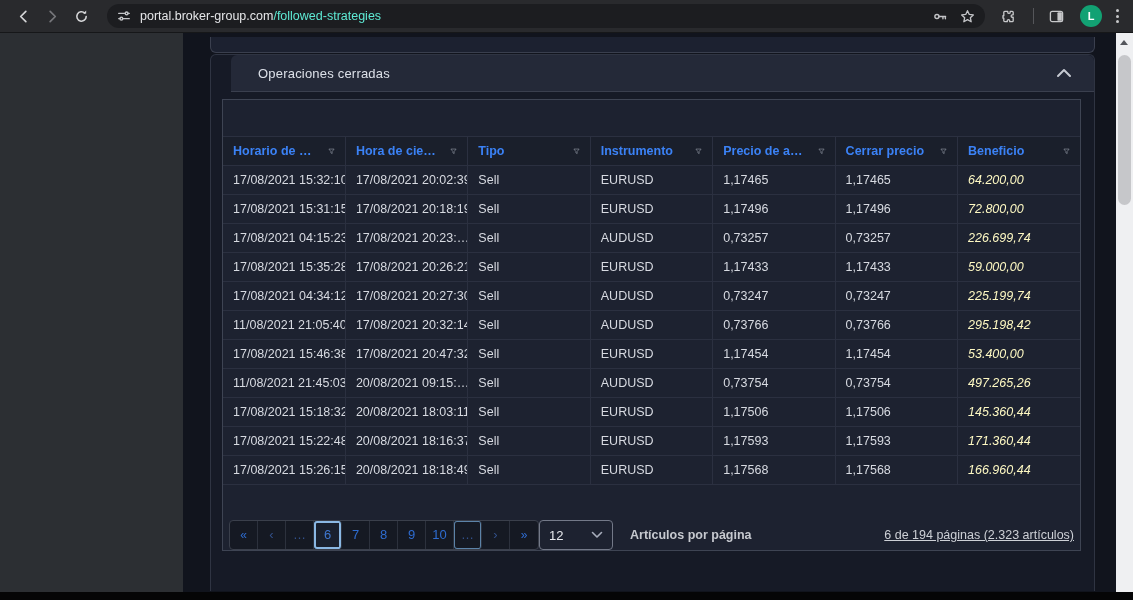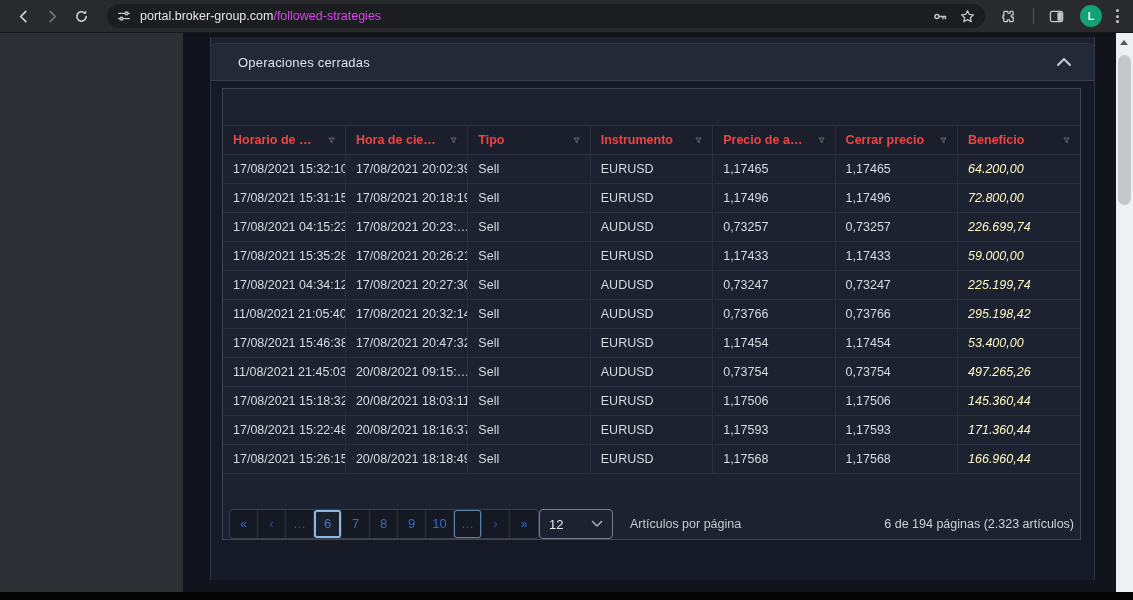--- a/index.html
+++ b/index.html
@@ -11,56 +11,56 @@
   .chrome { position:absolute; left:0; top:0; width:1133px; height:33px;
             background:#292a2d; border-bottom:1px solid #161719;
             display:flex; align-items:center; padding:0 8px 0 10px; z-index:30; }
   .nav-btn { width:26px; height:26px; border-radius:50%; display:flex; align-items:center;
              justify-content:center; margin-right:3px; flex:none; cursor:pointer; }
   .nav-btn svg { display:block; }
   .omnibox { flex:1; height:24px; background:#1c1d20; border-radius:12px; margin:0 10px;
              display:flex; align-items:center; padding:0 10px; color:#e5e6e8; font-size:12.5px; }
   .omnibox .grow { flex:1; }
   .url-domain { color:#e5e6e8; }
-  .url-path { color:#d946ef; }
+  .url-path { color:#5eead4; }
   .pill-icon { margin-right:9px; flex:none; display:flex; }
   .pill-icon-r { margin-left:12px; flex:none; display:flex; cursor:pointer; }
   .chrome-right { display:flex; align-items:center; flex:none; }
   .chrome-sep { width:1px; height:16px; background:#55565a; margin:0 9px; }
   .avatar { width:22px; height:22px; border-radius:50%; background:#12a173; color:#fff;
             font-size:11px; font-weight:bold; display:flex; align-items:center;
             justify-content:center; margin:0 8px; cursor:pointer; }
   .menu-dots { display:flex; flex-direction:column; gap:2.5px; padding:4px 6px; cursor:pointer; }
   .menu-dots i { width:3px; height:3px; border-radius:50%; background:#c7c8ca; }
 
   
   .sidebar { position:absolute; left:0; top:33px; width:183px; height:559px; background:#2c2f33; }
   .content-bg { position:absolute; left:183px; top:33px; width:933px; height:559px; background:#11141d; }
   .prev-card { position:absolute; left:210px; top:37px; width:885px; height:16px;
                background:#1c2130; border:1px solid #3a3f4e; border-top:none;
                border-radius:0 0 6px 6px; }
 
   
-  .panel { position:absolute; left:210px; top:43px; width:885px; height:537px;
+  .panel { position:absolute; left:210px; top:54px; width:885px; height:537px;
            background:#161a26; border:1px solid #2f3442; border-bottom:none;
-           border-radius:6px 6px 0 0; }
+           border-radius:6px 6px 0 0;padding-left:20px; }
   .panel-header { height:37px; background:#242938; border-bottom:1px solid #3a3f4e;
                   border-radius:6px 6px 0 0; display:flex; align-items:center;
                   padding:0 22px 0 27px; cursor:pointer; }
   .panel-title { color:#dce0e8; font-size:13px; letter-spacing:.2px; }
   .collapse-chevron { margin-left:auto; display:flex; }
 
   
   .card { position:absolute; left:11px; top:44px; width:859px; height:452px;
           background:#1d2230; border:1px solid #3e4453; padding-top:36px; }
   table { width:100%; border-collapse:collapse; table-layout:fixed; }
   th, td { height:29px; border:1px solid #2b3040; border-left:none; padding:0 10px;
            font-size:12.5px; text-align:left; white-space:nowrap; overflow:hidden; }
   th:last-child, td:last-child { border-right:none; }
-  thead th { color:#ef4444; font-weight:bold; background:#1a1f2b; cursor:pointer;margin-top:12px; }
+  thead th { color:#3b82f6; font-weight:bold; background:#1a1f2b; cursor:pointer;margin-top:12px; }
   tbody td { color:#d7dae1; }
   tbody td.profit { color:#fef9c3;font-style:italic; }
   .th-inner { display:flex; align-items:center; }
   .th-label { overflow:hidden; text-overflow:clip; white-space:nowrap; }
   .funnel { margin-left:auto; flex:none; padding-left:4px; }
 
   
   .pager { position:absolute; left:6px; right:6px; top:420px; height:30px;
            display:flex; align-items:center; }
   .pg-group { display:flex; height:30px; border:1px solid #3a3f4b; border-radius:4px;
@@ -71,22 +71,22 @@
   .pg-btn:last-child { border-right:none; }
   .pg-btn.prev, .pg-btn.next, .pg-btn.ellipsis { color:#32508a; }
   .pg-btn.first, .pg-btn.last { font-size:12px; }
   .pg-btn.active { box-shadow:inset 0 0 0 2px #8ab8e4; border-radius:3px;
                    background:#19202e; color:#3f77d0; }
   .pg-btn.focused { box-shadow:inset 0 0 0 1px #5c83a8; border-radius:3px; }
   .pg-select { width:74px; height:30px; border:1px solid #737988;
                border-radius:4px; display:flex; align-items:center; padding:0 9px;
                color:#e6e8ec; font-size:13px; cursor:pointer; background:#1d2230; }
   .pg-select svg { margin-left:auto; }
-  .pg-label { margin-left:17px; color:#c6c9cf; font-size:12.5px; }
-  .pg-summary { margin-left:auto; color:#cdd0d6; font-size:12.5px; }
+  .pg-label { margin-left:17px; color:#c6c9cf; font-size:12.5px;font-weight:bold; }
+  .pg-summary { margin-left:auto; color:#cdd0d6; font-size:12.5px;text-decoration:underline; }
 
   
   .scrollbar { position:absolute; left:1116px; top:33px; width:17px; height:559px;
                background:#eff0f2; }
   .scroll-up { position:absolute; left:4px; top:7px; width:0; height:0;
                border-left:4.5px solid transparent; border-right:4.5px solid transparent;
                border-bottom:5px solid #54565c; }
   .scroll-thumb { position:absolute; left:2px; top:22px; width:13px; height:150px;
                   background:#c6c7ca; border-radius:7px; }
   .bottom-strip { position:absolute; left:0; top:592px; width:1133px; height:8px; background:#050506; }

